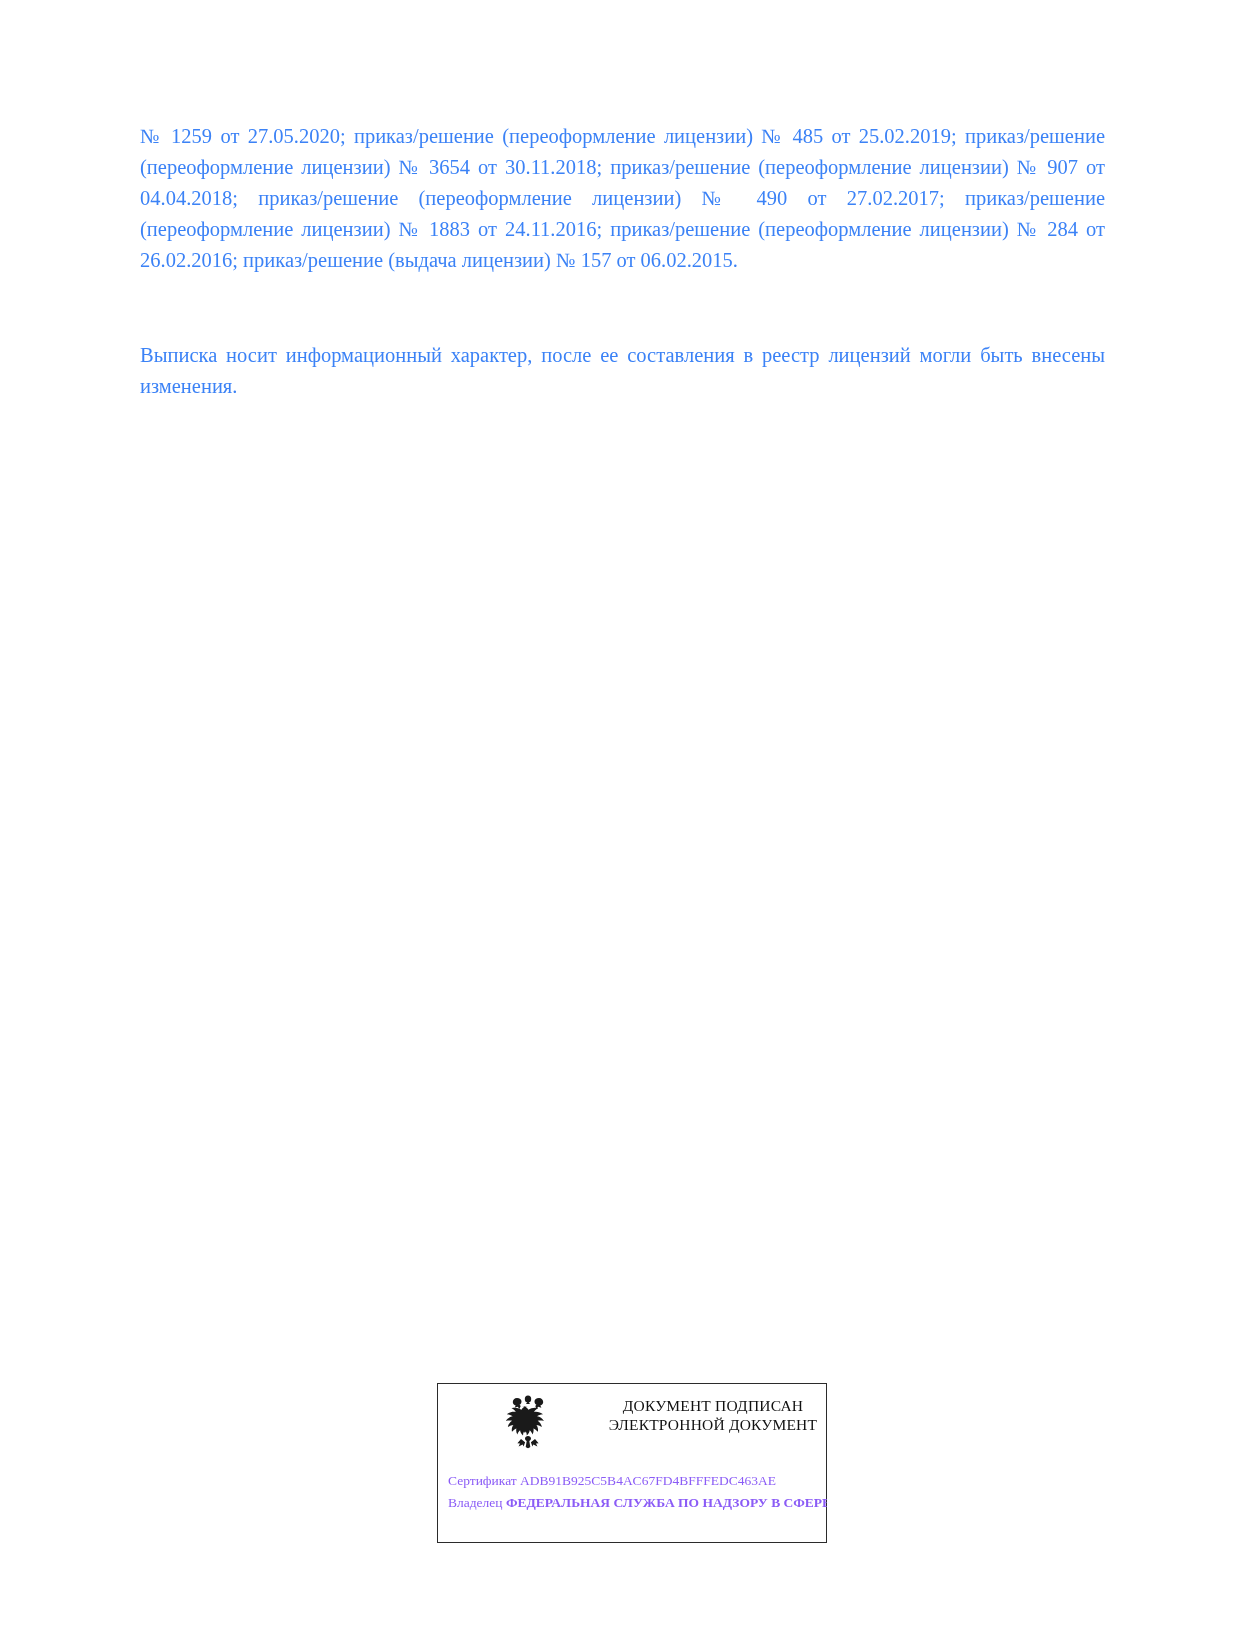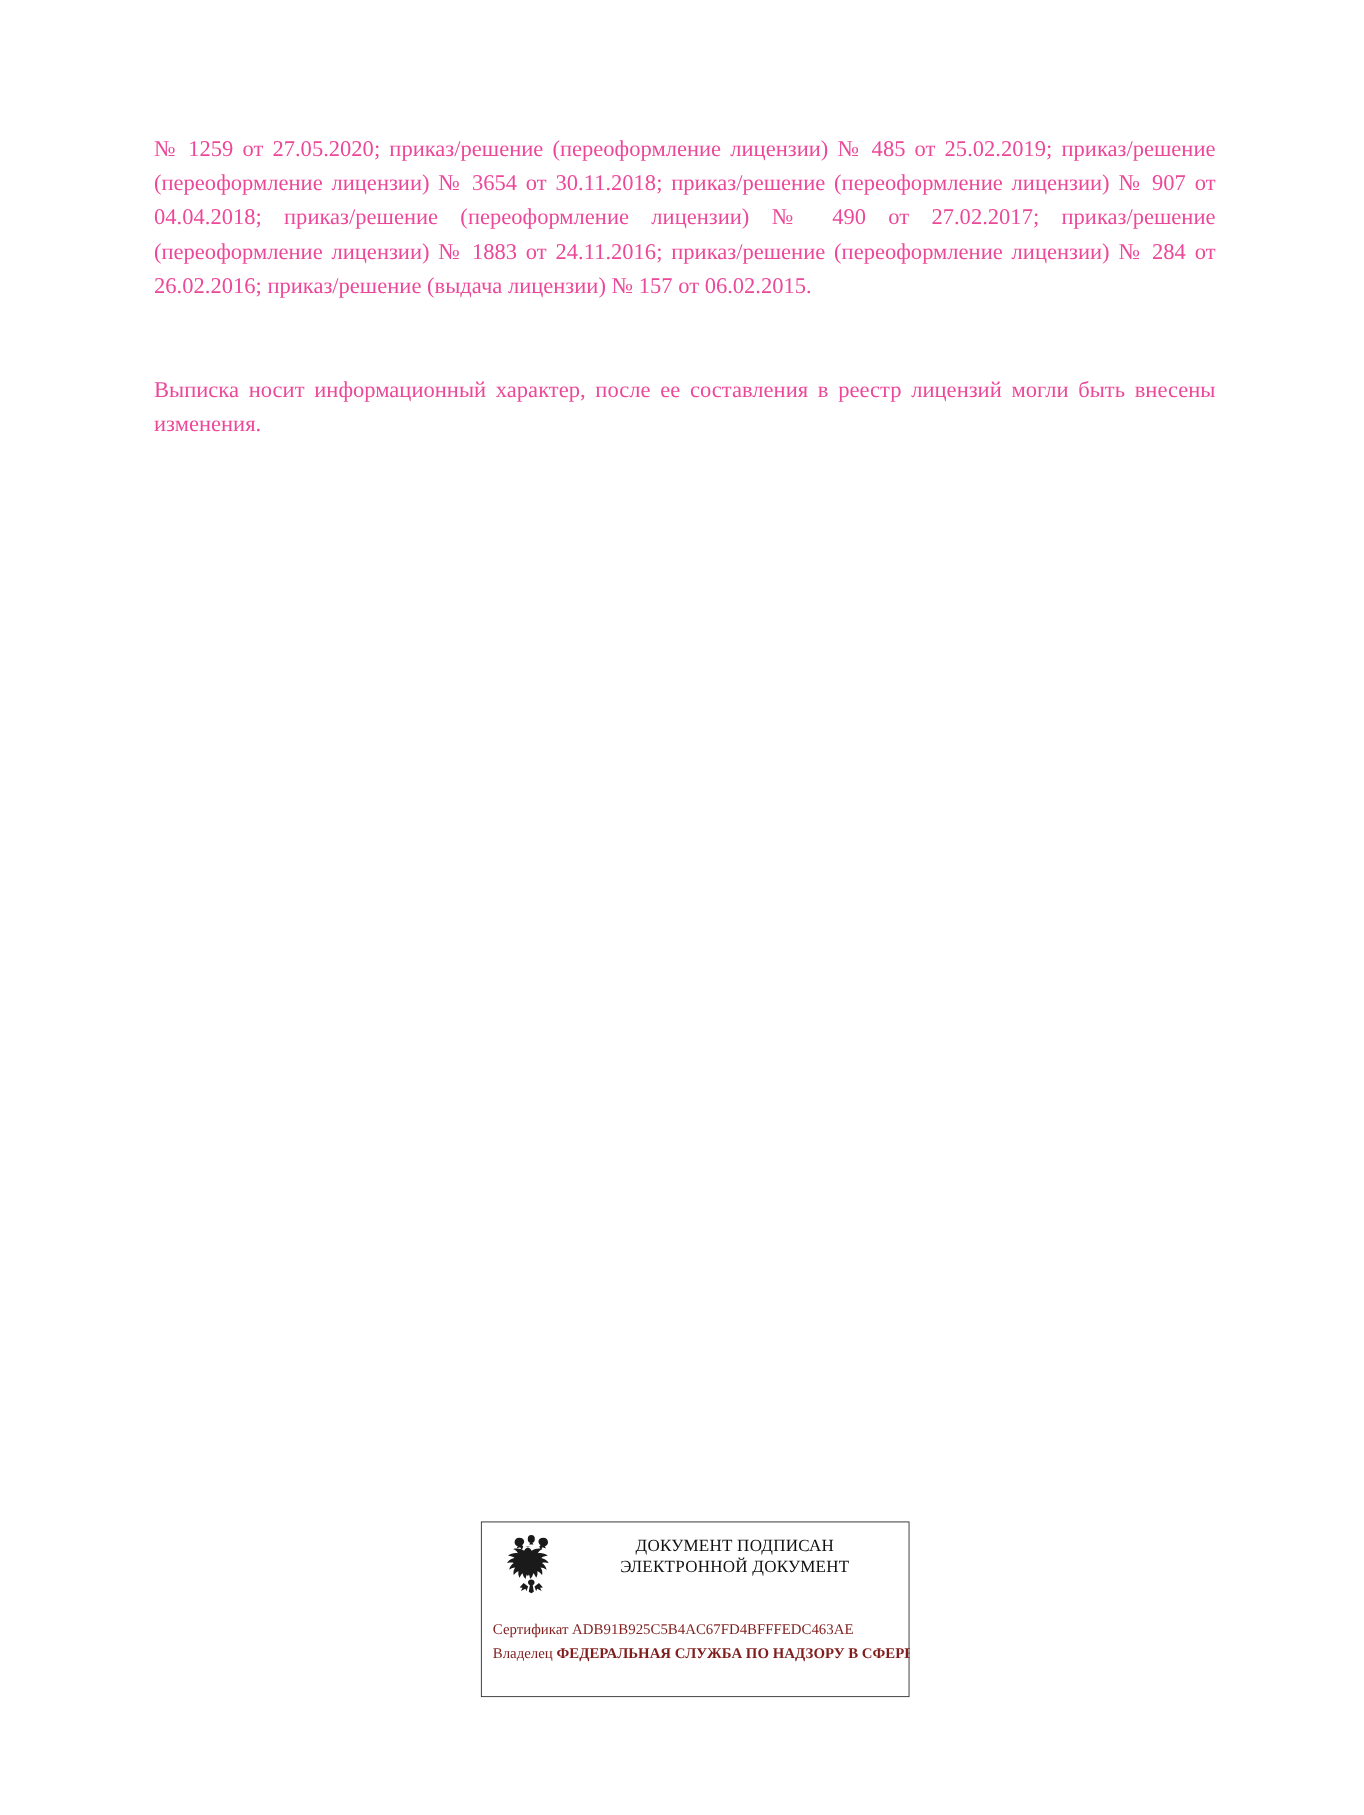--- a/index.html
+++ b/index.html
@@ -23,35 +23,36 @@
     height: 1650px;
   }
   .body-text {
     position: absolute;
     left: 140px;
     width: 965px;
     font-size: 20.5px;
     line-height: 31px;
     text-align: justify;
     text-justify: inter-word;
-    color: #ec4899;
+    color: #3b82f6;
   }
   .para-1 { top: 100px; }
   .para-2 { top: 300px; margin-top: 40px; }
 
   
   .signature-stamp {
     position: absolute;
     left: 437px;
     top: 1383px;
     width: 390px;
     height: 160px;
     border: 1.5px solid #2b2b2b;
     box-sizing: border-box;
     background: #ffffff;
+    padding-left: 45px;
   }
   .stamp-top {
     position: relative;
     height: 78px;
   }
   .emblem {
     position: absolute;
     left: 14px;
     top: 8px;
     width: 62px;
@@ -71,21 +72,21 @@
   .stamp-lines {
     position: absolute;
     left: 10px;
     top: 86px;
     width: 420px;
   }
   .stamp-line {
     font-size: 13.5px;
     line-height: 22px;
     white-space: nowrap;
-    color: #7f1d1d;
+    color: #8b5cf6;
   }
   .stamp-line b { font-weight: bold; }
   .stamp-clip {
     position: absolute;
     left: 437px;
     top: 1383px;
     width: 390px;
     height: 160px;
     overflow: hidden;
   }

